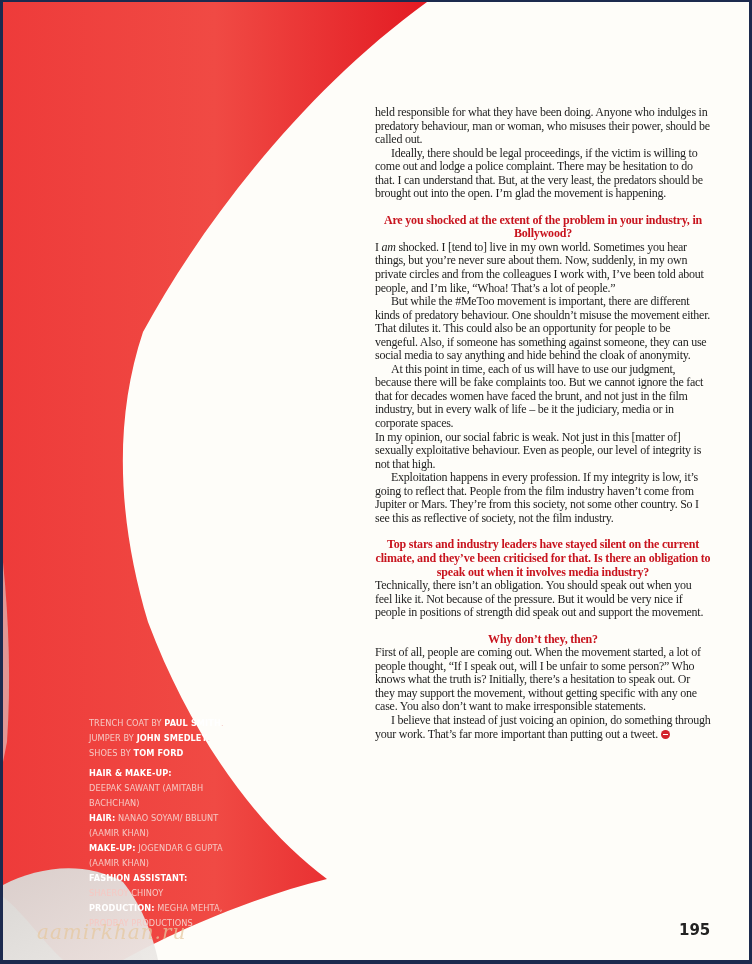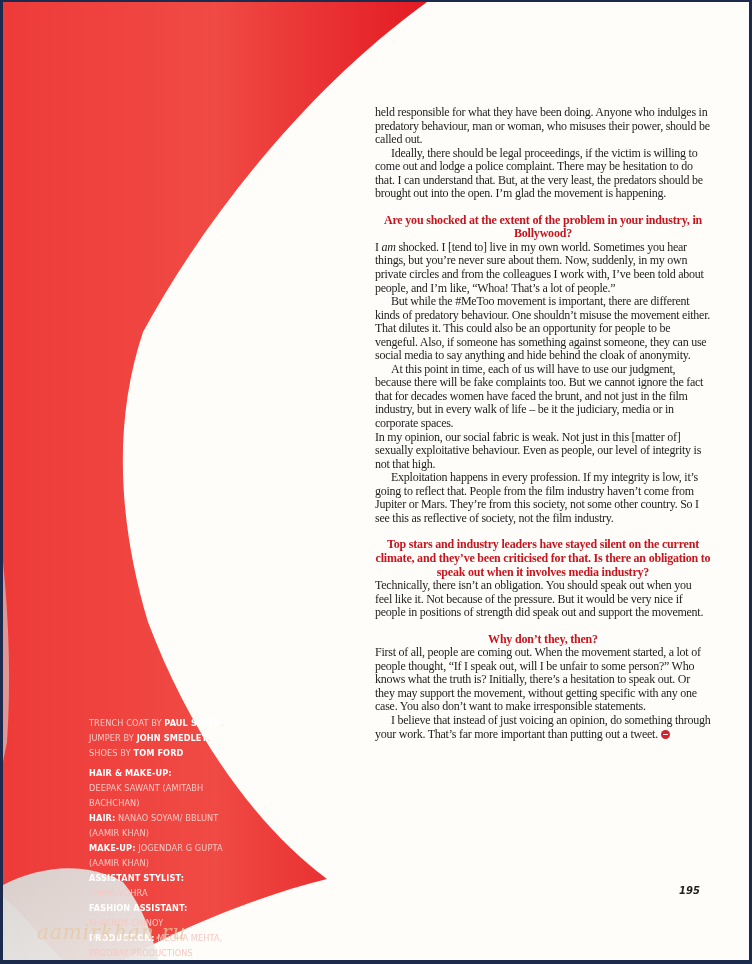--- a/index.html
+++ b/index.html
@@ -42,23 +42,23 @@
   }
   .credits b { color: #ffffff; font-weight: bold; }
   .credits .block { margin-bottom: 5px; }
   .watermark {
     position: absolute; left: 34px; top: 918px;
     font-family: "DejaVu Serif", "Liberation Serif", serif;
     font-style: italic; font-size: 20px; color: rgba(230, 200, 160, 0.75);
     letter-spacing: 1px;
   }
   .page-number {
-    position: absolute; left: 676px; top: 883px;
+    position: absolute; left: 676px; top: 919px;
     font-family: "DejaVu Sans", "Liberation Sans", sans-serif;
-    font-size: 10px; font-weight: bold; color: #222; font-style: italic;
+    font-size: 15px; font-weight: bold; color: #222;
   }
 </style>
 </head>
 <body>
 
 <div class="page">
 
   <svg class="deco" viewBox="0 0 746 958" preserveAspectRatio="none">
     <defs>
       <linearGradient id="redGrad" x1="0" y1="0" x2="1" y2="0">
@@ -84,21 +84,20 @@
   <div class="credits">
     <div class="block">
       <span>Trench coat by </span><b>Paul Smith</b><span>. </span>
       <span>Jumper by </span><b>John Smedley</b><span>. </span>
       <span>Shoes by </span><b>Tom Ford</b>
     </div>
     <div>
       <div><b>Hair &amp; Make-up:</b><br><span>Deepak Sawant (Amitabh Bachchan)</span></div>
       <div><b>Hair:</b> <span>Nanao Soyam/ BBlunt (Aamir Khan)</span></div>
       <div><b>Make-up:</b> <span>Jogendar G Gupta (Aamir Khan)</span></div>
-      <div><b>Assistant Stylist:</b><br><span>Tanya Vohra</span></div>
       <div><b>Fashion Assistant:</b><br><span>Shaeroy Chinoy</span></div>
       <div><b>Production:</b> <span>Megha Mehta, Prodbay Productions</span></div>
     </div>
   </div>
 
   <div class="watermark">aamirkhan.ru</div>
 
   <div class="article">
     <p>held responsible for what they have been doing. Anyone who indulges in predatory behaviour, man or woman, who misuses their power, should be called out.</p>
     <p class="indent">Ideally, there should be legal proceedings, if the victim is willing to come out and lodge a police complaint. There may be hesitation to do that. I can understand that. But, at the very least, the predators should be brought out into the open. I’m glad the movement is happening.</p>

